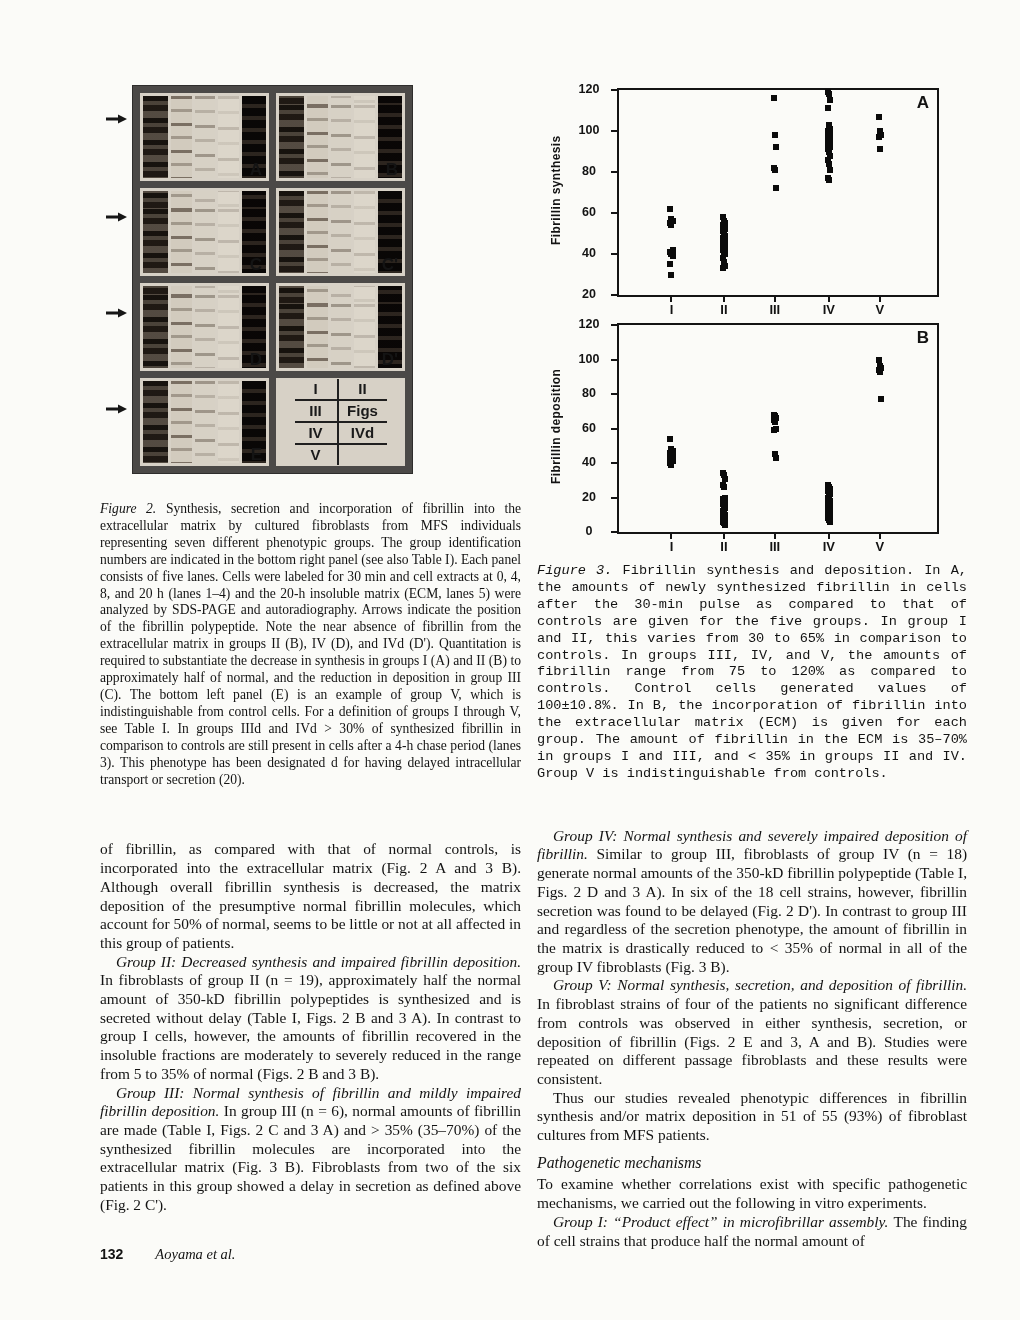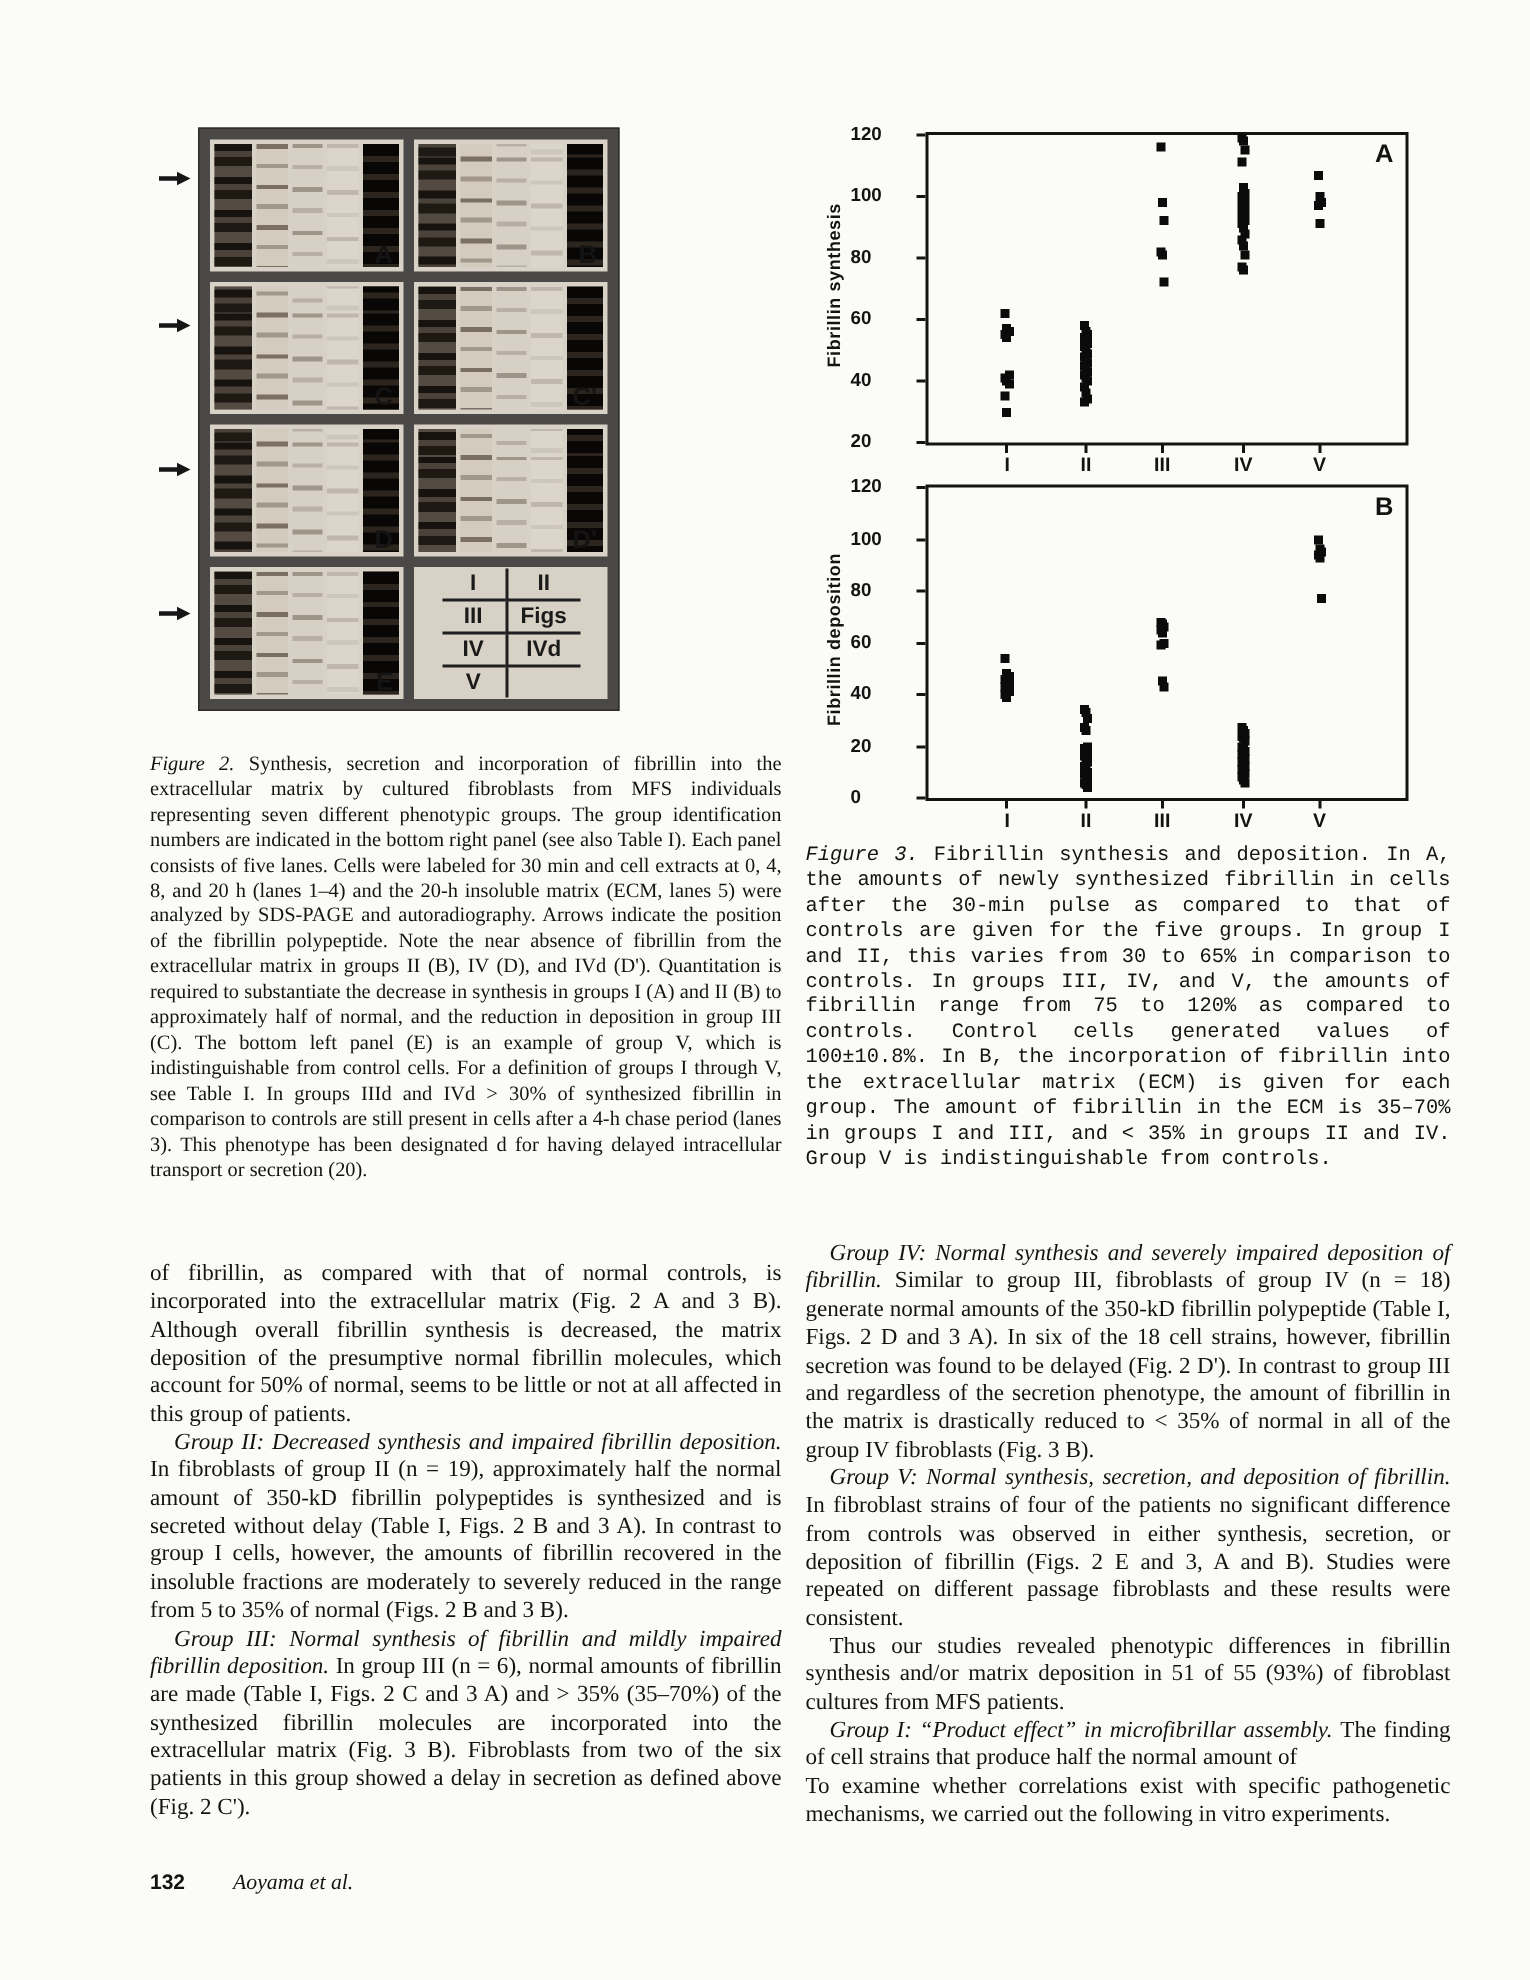--- a/index.html
+++ b/index.html
@@ -64,21 +64,21 @@
   .plot-box { position:absolute; border:2px solid #141414; background:transparent; }
   .chart-a .plot-box { left:80px; top:3px; width:318px; height:205px; }
   .chart-b .plot-box { left:80px; top:0px; width:318px; height:207px; }
   .corner-label { position:absolute; top:3px; right:8px;
                   font:bold 17px "Liberation Sans", sans-serif; }
   .ylabel { position:absolute; left:12px; writing-mode:vertical-rl; transform:rotate(180deg);
             display:flex; align-items:center; justify-content:center;
             font:bold 12px "Liberation Sans", sans-serif; letter-spacing:.4px; }
   .chart-a .ylabel { top:3px; height:205px; }
   .chart-b .ylabel { top:0px; height:207px; }
-  .ytick-label { position:absolute; width:44px; text-align:left;
+  .ytick-label { position:absolute; width:44px; text-align:center;
                  font:bold 12.5px "Liberation Sans", sans-serif; }
   .xtick-label { position:absolute; width:44px; text-align:center;
                  font:bold 13px "Liberation Sans", sans-serif; }
   .tick-mark-y { position:absolute; width:6px; height:2px; background:#141414; }
   .tick-mark-x { position:absolute; width:2px; height:6px; background:#141414; }
   .dot { position:absolute; width:6px; height:6px; background:#0b0b0b; }
 </style>
 </head>
 <body>
 
@@ -387,16 +387,17 @@
       <div class="dot" style="left: 339.76px; top: 45.575px;"></div>
       <div class="dot" style="left: 340.96px; top: 73.175px;"></div>
     </div>
 
   <p class="caption"><span class="cap-lead">Figure 3.</span> <span>Fibrillin synthesis and deposition. In A, the amounts of newly synthesized fibrillin in cells after the 30-min pulse as compared to that of controls are given for the five groups. In group I and II, this varies from 30 to 65% in comparison to controls. In groups III, IV, and V, the amounts of fibrillin range from 75 to 120% as compared to controls. Control cells generated values of 100±10.8%. In B, the incorporation of fibrillin into the extracellular matrix (ECM) is given for each group. The amount of fibrillin in the ECM is 35–70% in groups I and III, and &lt; 35% in groups II and IV. Group V is indistinguishable from controls.</span></p>
 
   <div class="body-col" id="right-body">
       <p class="para indent"><span class="lead">Group IV: Normal synthesis and severely impaired deposition of fibrillin. </span>Similar to group III, fibroblasts of group IV (n = 18) generate normal amounts of the 350-kD fibrillin polypeptide (Table I, Figs. 2 D and 3 A). In six of the 18 cell strains, however, fibrillin secretion was found to be delayed (Fig. 2 D'). In contrast to group III and regardless of the secretion phenotype, the amount of fibrillin in the matrix is drastically reduced to &lt; 35% of normal in all of the group IV fibroblasts (Fig. 3 B).</p>
       <p class="para indent"><span class="lead">Group V: Normal synthesis, secretion, and deposition of fibrillin. </span>In fibroblast strains of four of the patients no significant difference from controls was observed in either synthesis, secretion, or deposition of fibrillin (Figs. 2 E and 3, A and B). Studies were repeated on different passage fibroblasts and these results were consistent.</p>
       <p class="para indent">Thus our studies revealed phenotypic differences in fibrillin synthesis and/or matrix deposition in 51 of 55 (93%) of fibroblast cultures from MFS patients.</p>
+      <p class="para heading">Pathogenetic mechanisms</p>
+      <p class="para plain">To examine whether correlations exist with specific pathogenetic mechanisms, we carried out the following in vitro experiments.</p>
       <p class="para indent"><span class="lead">Group I: “Product effect” in microfibrillar assembly. </span>The finding of cell strains that produce half the normal amount of</p>
-      <p class="para plain">To examine whether correlations exist with specific pathogenetic mechanisms, we carried out the following in vitro experiments.</p>
     </div>
 </div>
 
 </body></html>

